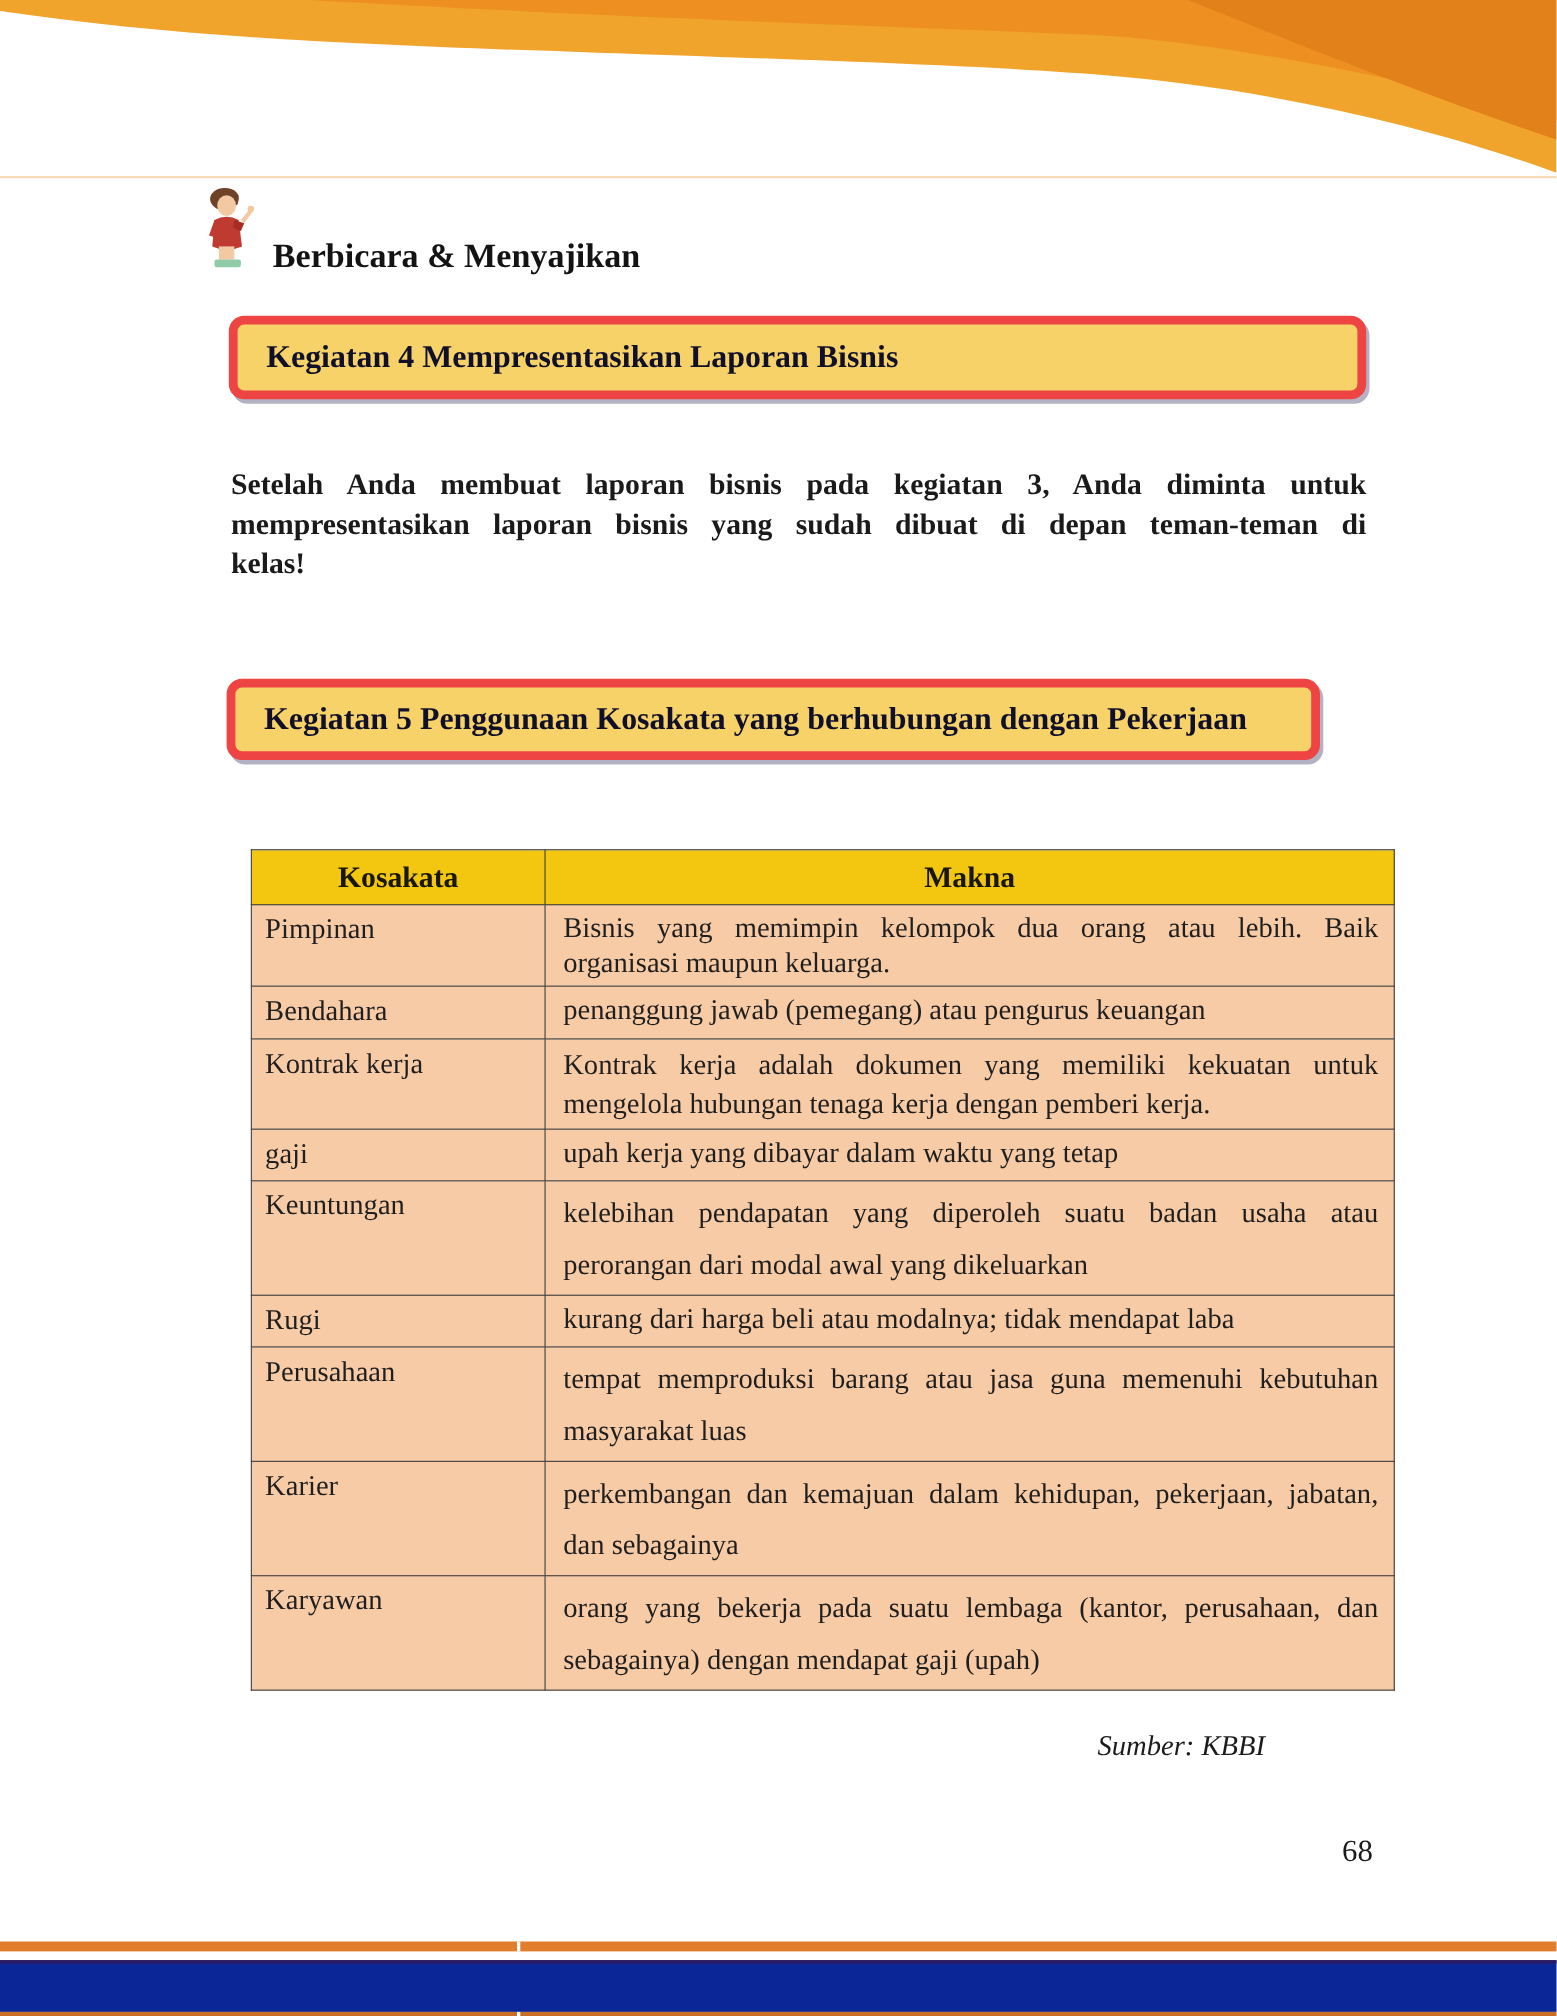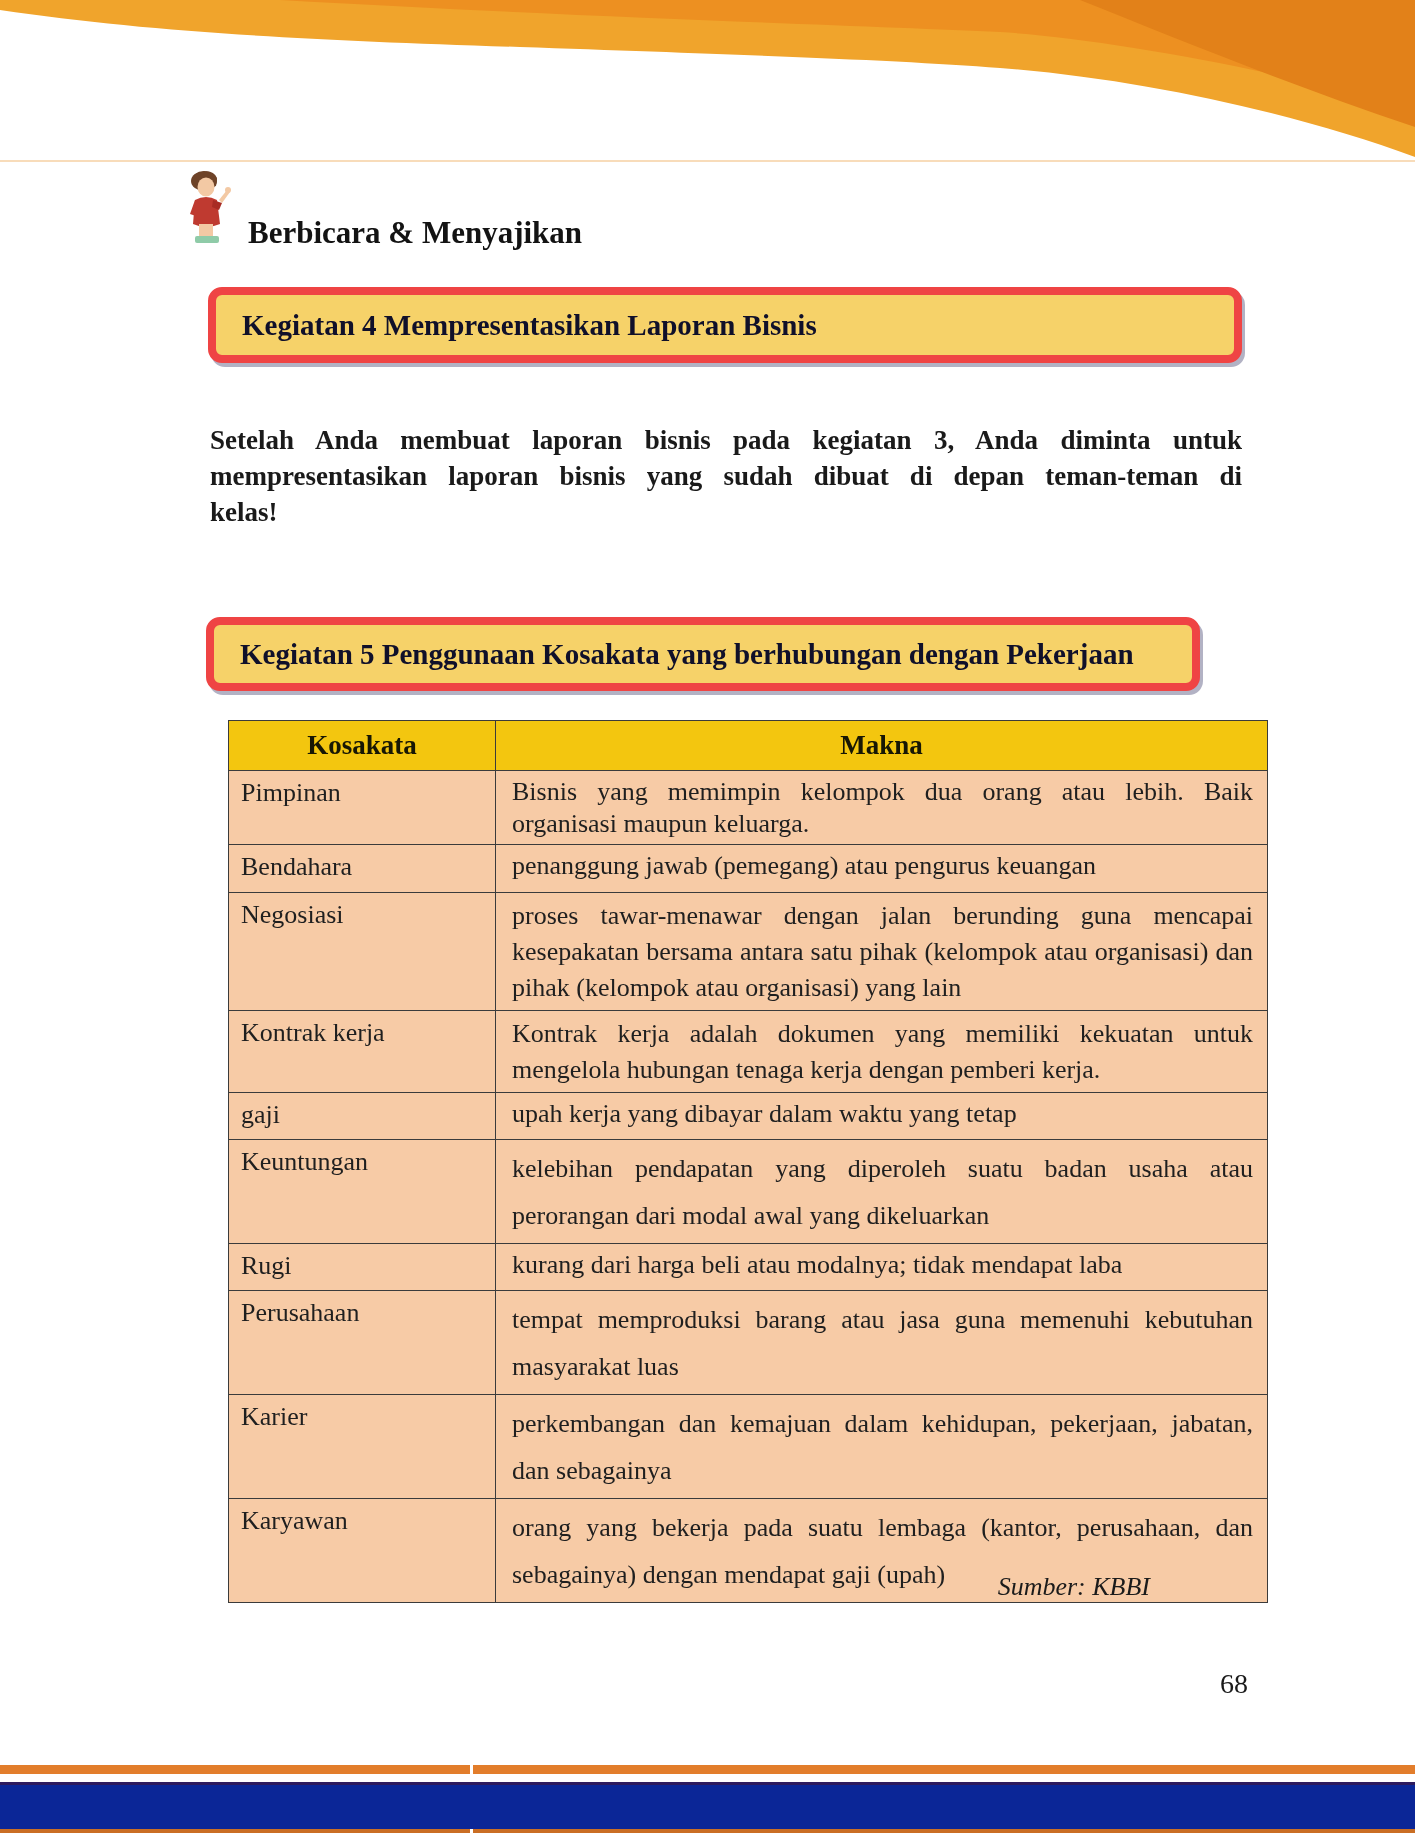--- a/index.html
+++ b/index.html
@@ -35,21 +35,21 @@
   .banner-2{left:206px;top:617px;width:994px;height:74px;}
 
   
   .intro{
     left:210px;top:422px;width:1032px;
     font-size:27px;font-weight:bold;color:#1A1A1A;line-height:36px;
   }
   .intro .just{text-align:justify;text-align-last:justify;}
 
   
-  .vtable-wrap{left:228px;top:720px;width:844px;}
+  .vtable-wrap{left:228px;top:772px;width:844px;}
   table.vtable{
     border-collapse:collapse;width:1040px;table-layout:fixed;
     font-size:26px;color:#1F1F1F;
   }
   .vtable td,.vtable th{
     border:1.6px solid #3B3B3B;vertical-align:top;box-sizing:border-box;
   }
   .vtable th{
     background:#F3C60F;height:50px;vertical-align:middle;
     font-size:27px;font-weight:bold;color:#171704;text-align:center;
@@ -142,24 +142,20 @@
       <th>Makna</th>
     </tr>
     <tr class="r1">
       <td class="td-term">Pimpinan</td>
       <td class="td-meaning lh-tight">Bisnis yang memimpin kelompok dua orang atau lebih. Baik organisasi maupun keluarga.</td>
     </tr>
     <tr class="r2">
       <td class="td-term">Bendahara</td>
       <td class="td-meaning lh-tight">penanggung jawab (pemegang) atau pengurus keuangan</td>
     </tr>
-    <tr class="r3">
-      <td class="td-term">Negosiasi</td>
-      <td class="td-meaning lh-norm">proses tawar-menawar dengan jalan berunding guna mencapai kesepakatan bersama antara satu pihak (kelompok atau organisasi) dan pihak (kelompok atau organisasi) yang lain</td>
-    </tr>
     <tr class="r4">
       <td class="td-term">Kontrak kerja</td>
       <td class="td-meaning lh-norm">Kontrak kerja adalah dokumen yang memiliki kekuatan untuk mengelola hubungan tenaga kerja dengan pemberi kerja.</td>
     </tr>
     <tr class="r5">
       <td class="td-term">gaji</td>
       <td class="td-meaning lh-tight">upah kerja yang dibayar dalam waktu yang tetap</td>
     </tr>
     <tr class="r6">
       <td class="td-term">Keuntungan</td>

